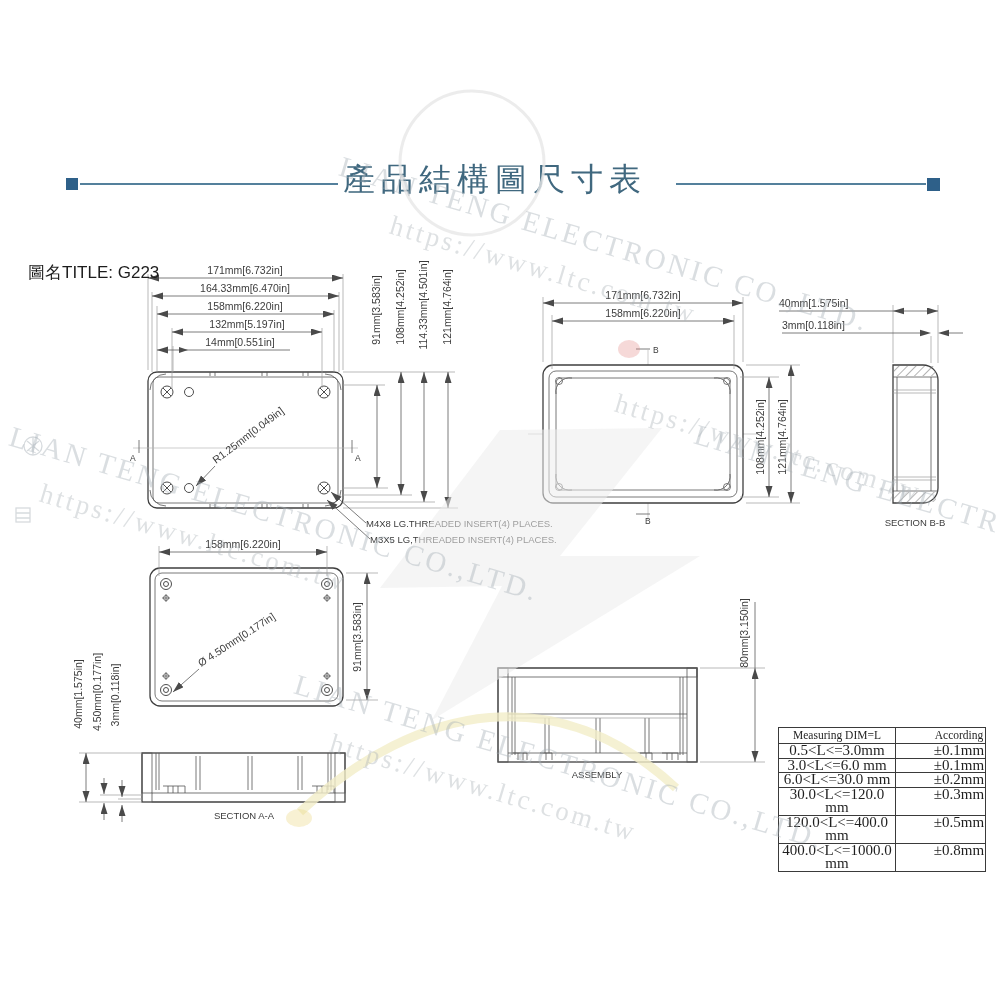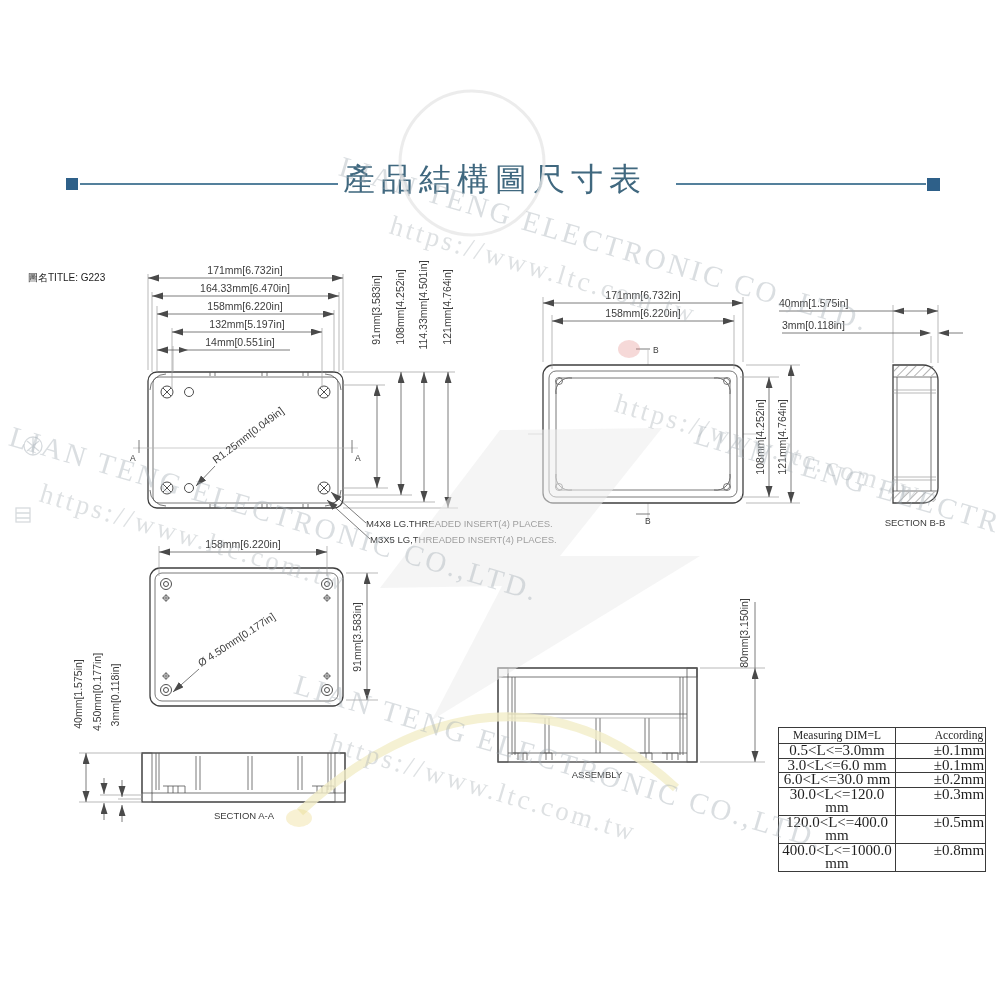--- a/index.html
+++ b/index.html
@@ -3,21 +3,21 @@
 <meta charset="utf-8">
 <style>
   html,body{margin:0;padding:0;background:#fff;}
   #canvas{position:relative;width:1000px;height:1000px;background:#fff;overflow:hidden;
           font-family:"Liberation Sans",sans-serif;}
   
   .tsq{position:absolute;background:#2e6089;z-index:3;}
   .tline{position:absolute;height:2px;background:#54809c;z-index:3;}
   #page-title{position:absolute;left:343px;top:158px;font-size:32px;letter-spacing:6px;
               color:#40687f;z-index:3;font-family:"Liberation Sans",sans-serif;}
-  #drawing-no{position:absolute;left:28px;top:271px;font-size:10px;color:#1c1c1c;z-index:3;}
+  #drawing-no{position:absolute;left:28px;top:261px;font-size:17px;color:#1c1c1c;z-index:3;}
   
   #draw{position:absolute;left:0;top:0;z-index:1;}
   .obj{fill:#fff;stroke:#3f3f3f;stroke-width:1.3px;}
   .obj2{fill:none;stroke:#565656;stroke-width:0.8px;}
   .dim{fill:none;stroke:#5a5a5a;stroke-width:0.8px;}
   .ext{fill:none;stroke:#9b9b9b;stroke-width:0.7px;}
   .cl{fill:none;stroke:#b8b8b8;stroke-width:0.7px;}
   .dt{font:10.5px "Liberation Sans",sans-serif;fill:#3c3c3c;}
   .dts{font:9.5px "Liberation Sans",sans-serif;fill:#3c3c3c;}
   .mk{font:8.5px "Liberation Sans",sans-serif;fill:#3c3c3c;}

